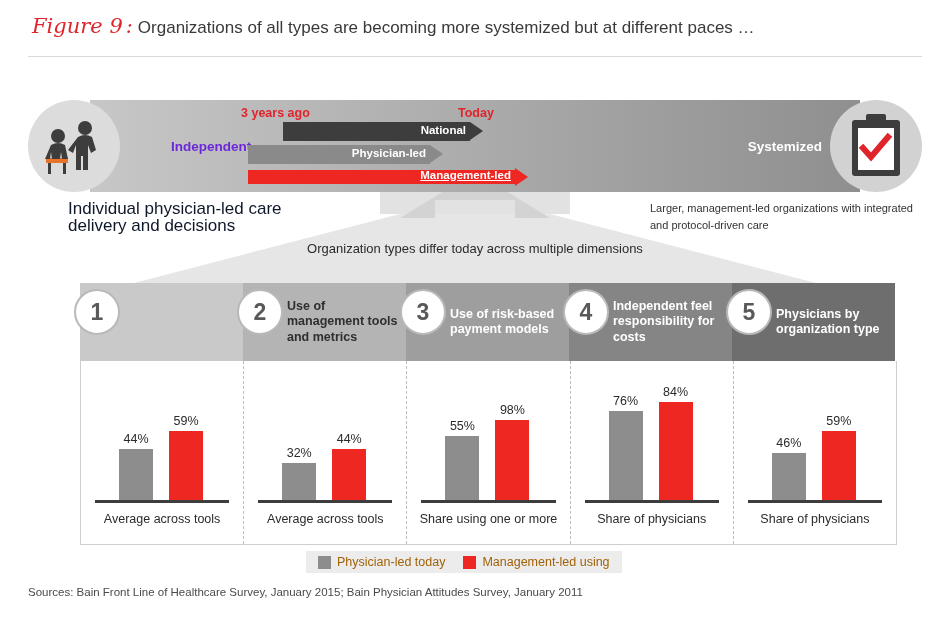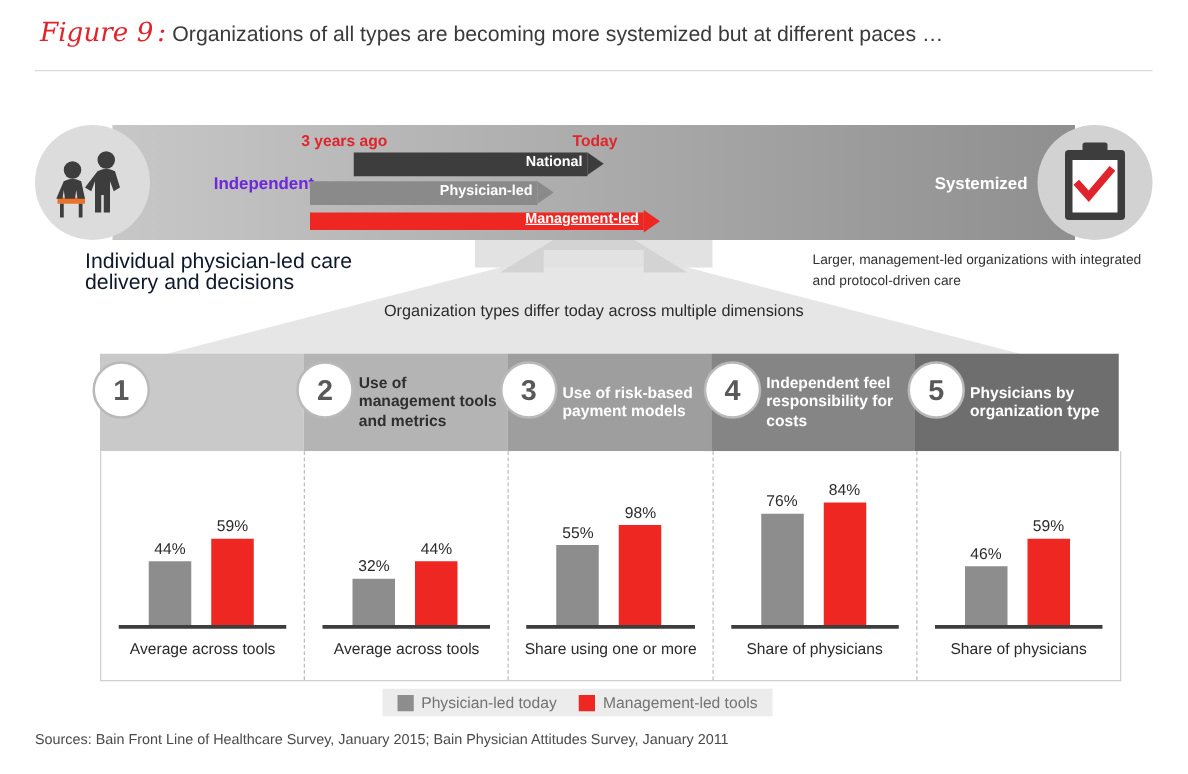--- a/index.html
+++ b/index.html
@@ -340,21 +340,21 @@
     display: flex;
     align-items: center;
     padding: 0 12px;
     box-sizing: border-box;
   }
   .legend-item {
     display: flex;
     align-items: center;
     margin-right: 18px;
     font-size: 12.5px;
-    color: #737373;
+    color: #a16207;
   }
   .legend-item:last-child { margin-right: 0; }
   .legend-swatch {
     width: 13px;
     height: 13px;
     margin-right: 6px;
   }
   .legend-swatch.grey { background: #8d8d8d; }
   .legend-swatch.red  { background: #ee2722; }
 
@@ -538,17 +538,17 @@
 
 </div>
 
 <div id="legend">
   <div class="legend-item">
     <span class="legend-swatch grey"></span>
     <span>Physician-led today</span>
   </div>
   <div class="legend-item">
     <span class="legend-swatch red"></span>
-    <span>Management-led tools</span>
+    <span>Management-led using</span>
   </div>
 </div>
 
 <div id="source">Sources: Bain Front Line of Healthcare Survey, January 2015; Bain Physician Attitudes Survey, January 2011</div>
 
 </body></html>

